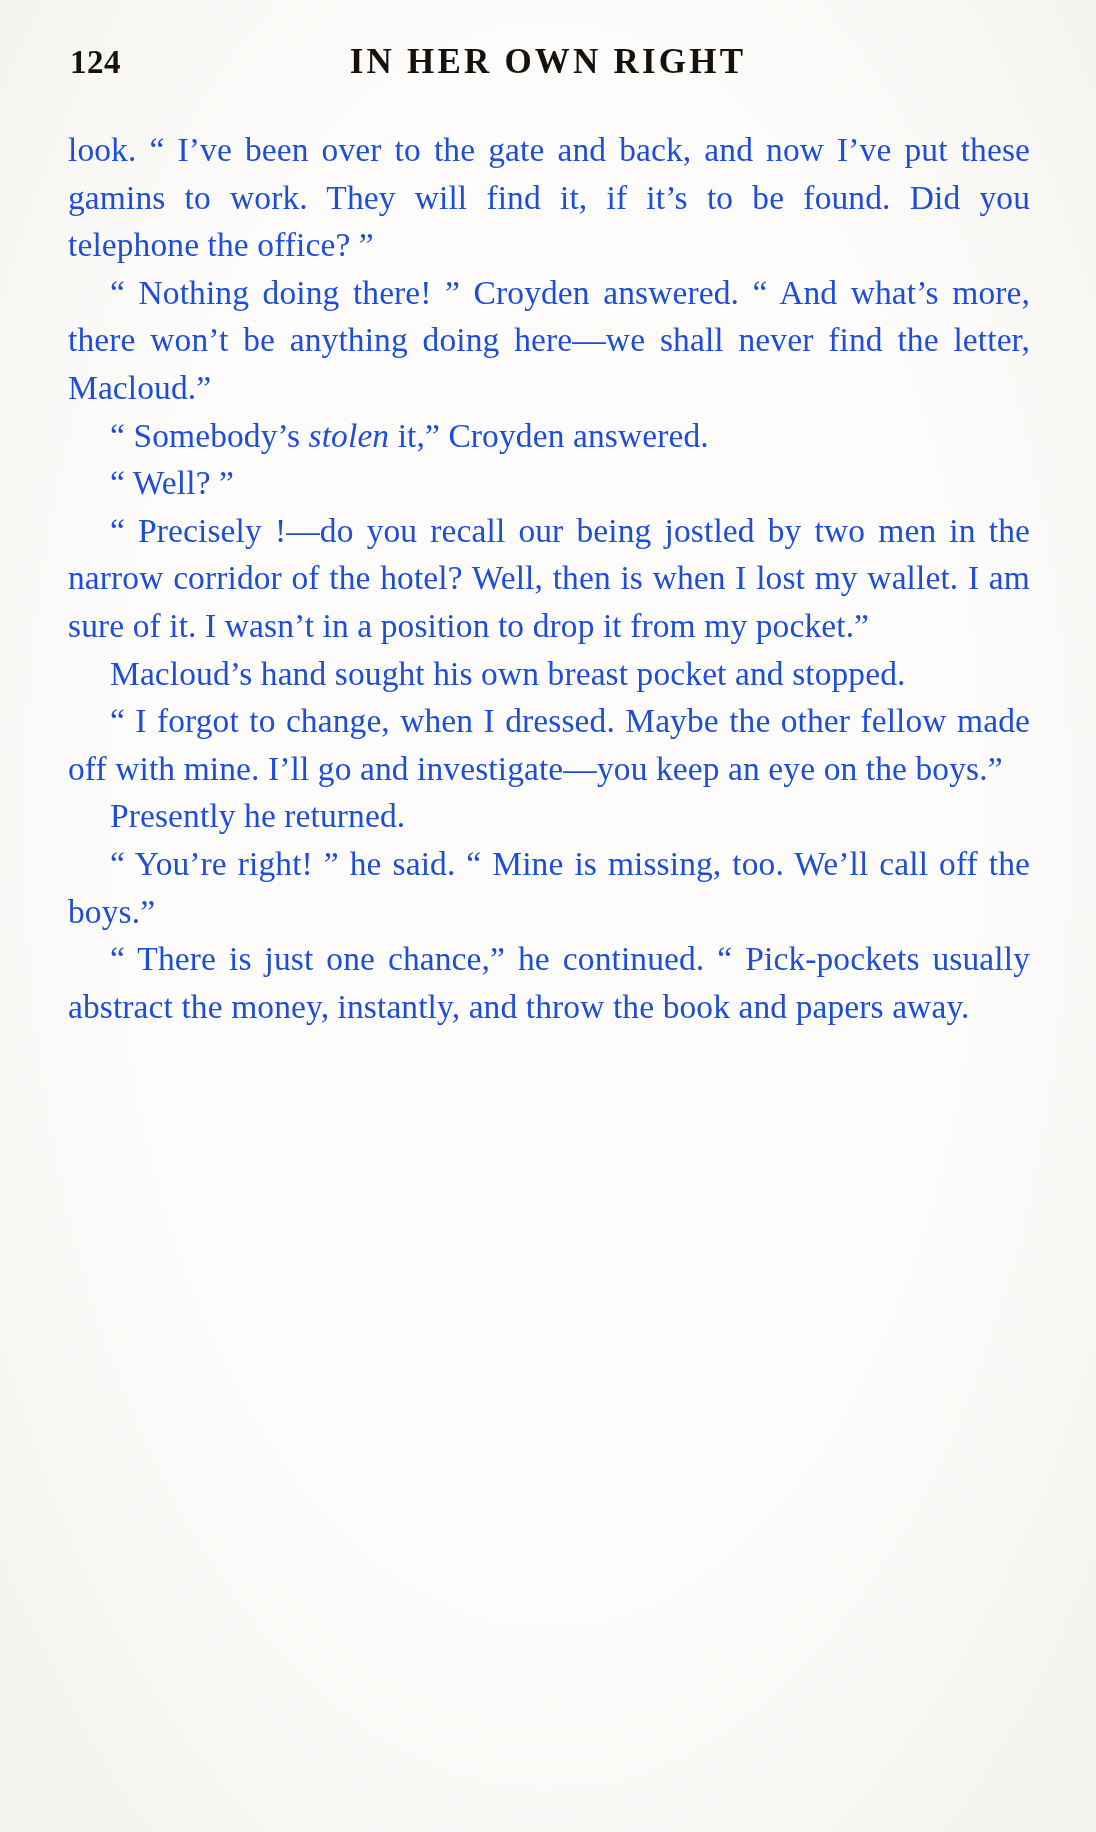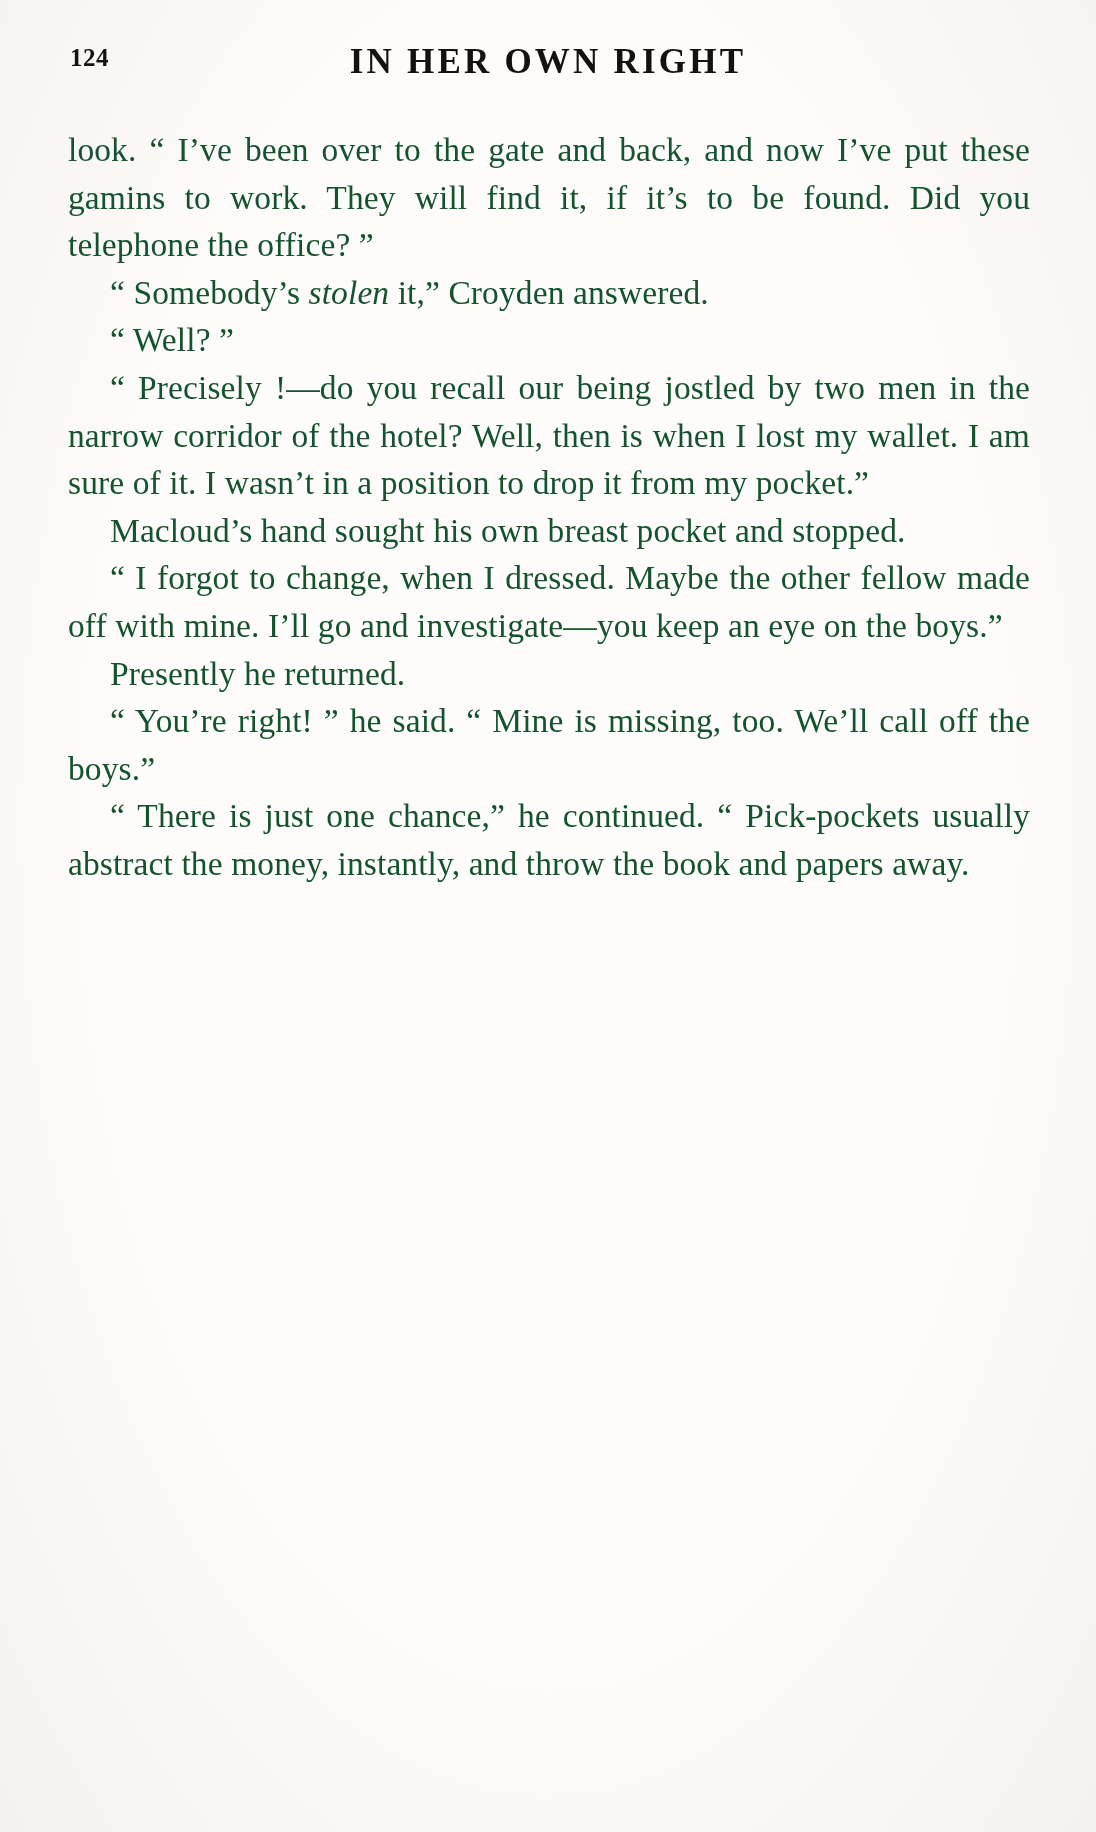--- a/index.html
+++ b/index.html
@@ -33,21 +33,21 @@
     position: absolute;
     top: 44px;
     left: 70px;
     right: 70px;
     height: 46px;
   }
   .folio {
     position: absolute;
     left: 0;
     top: 0;
-    font-size: 25px;
+    font-size: 33px;
     font-weight: 700;
     letter-spacing: 0.5px;
     color: #14110f;
     font-family: "Liberation Serif", "DejaVu Serif", serif;
   }
   .running-title {
     position: absolute;
     left: 0;
     right: 0;
     top: -2px;
@@ -59,21 +59,21 @@
   }
   .body-text {
     position: absolute;
     top: 126px;
     left: 68px;
     width: 962px;
     font-size: 33.5px;
     line-height: 47.6px;
     text-align: justify;
     text-justify: inter-word;
-    color: #14532d;
+    color: #1d4ed8;
     letter-spacing: 0.1px;
   }
   .body-text p {
     margin: 0;
     text-indent: 42px;
   }
   .body-text p.noindent {
     text-indent: 0;
   }
   .body-text p em {
@@ -90,20 +90,21 @@
 
 <div class="page">
 
   <div class="header">
     <div class="folio">124</div>
     <div class="running-title">IN HER OWN RIGHT</div>
   </div>
 
   <div class="body-text">
     <p class="noindent">look.  “ I’ve been over to the gate and back, and now I’ve put these gamins to work.  They will find it, if it’s to be found.  Did you telephone the office? ”</p>
+    <p>“ Nothing  doing  there! ”  Croyden answered. “ And what’s more, there won’t be anything doing here—we shall never find the letter, Macloud.”</p>
     <p><span>“ Somebody’s </span><em>stolen</em><span> it,” Croyden answered.</span></p>
     <p>“ Well? ”</p>
     <p>“ Precisely !—do you recall our being jostled by two men in the narrow corridor of the hotel? Well, then is when I lost my wallet.  I am sure of it.  I wasn’t in a position to drop it from my pocket.”</p>
     <p>Macloud’s hand sought his own breast pocket and stopped.</p>
     <p>“ I forgot to change, when I dressed.  Maybe the other fellow made off with mine.  I’ll go and investigate—you keep an eye on the boys.”</p>
     <p>Presently he returned.</p>
     <p>“ You’re right! ” he said.  “ Mine is missing, too.  We’ll call off the boys.”</p>
     <p>“ There is just one chance,” he continued. “ Pick-pockets usually abstract the money, instantly, and throw the book and papers away.</p>
   </div>
 

